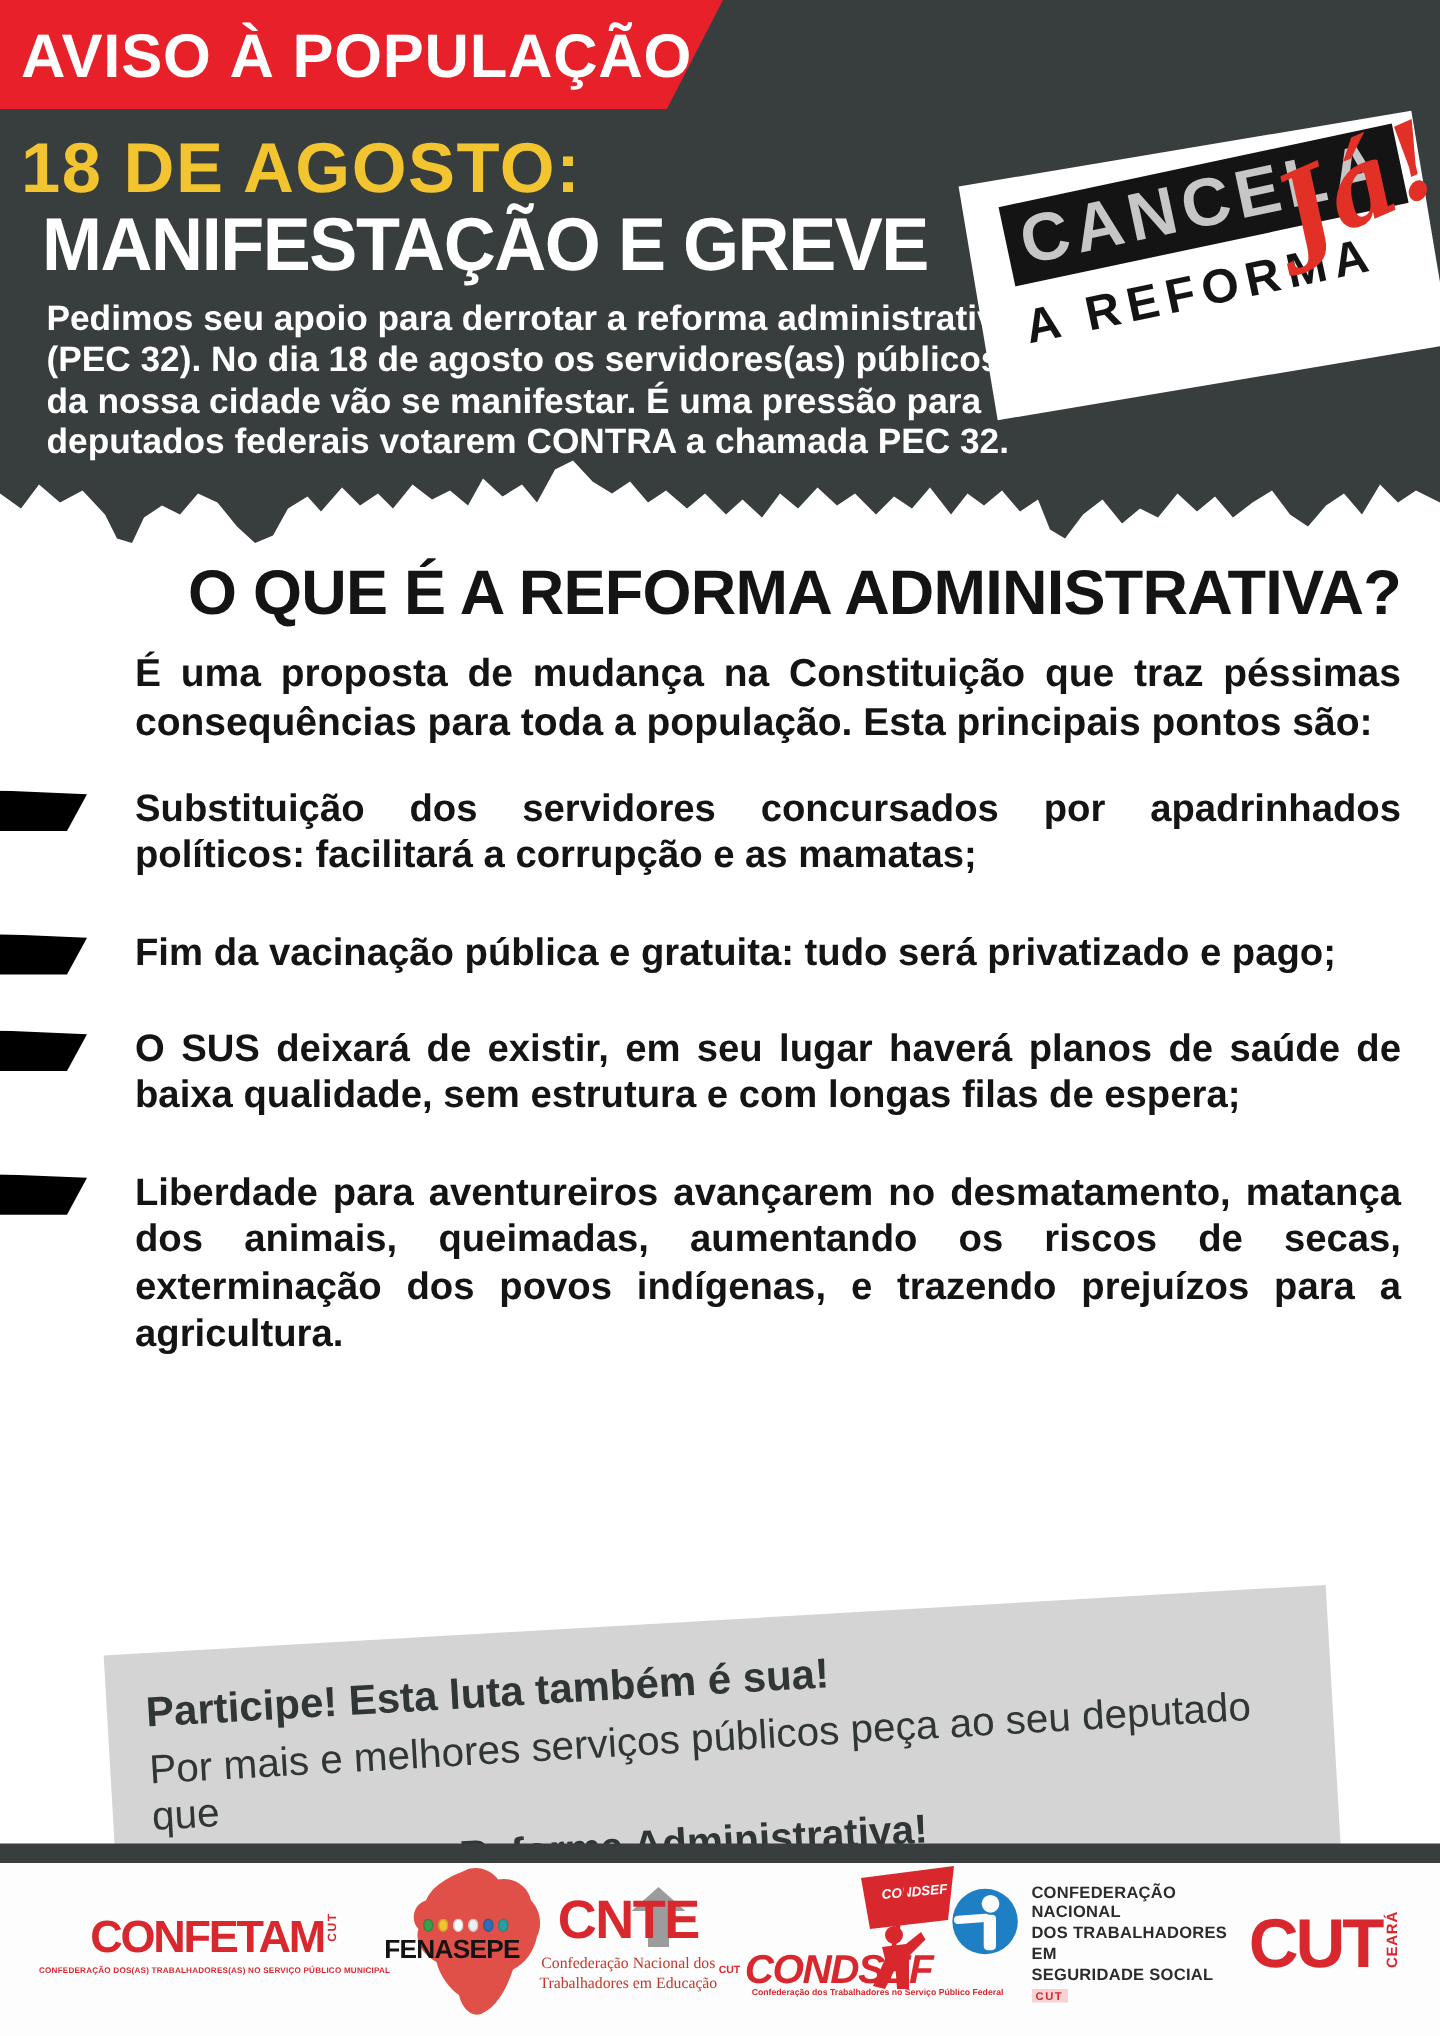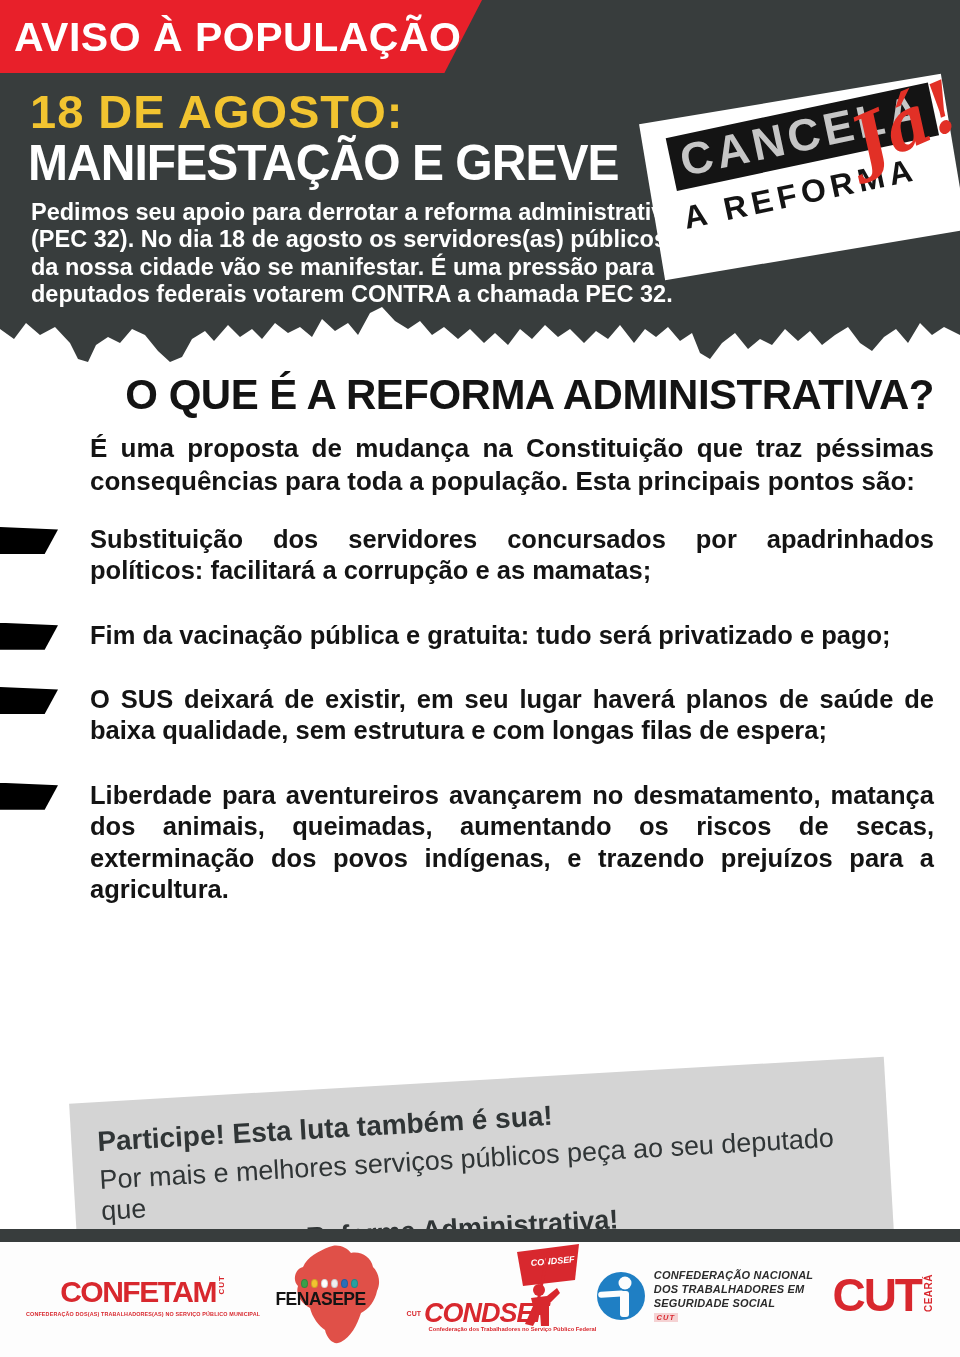--- a/index.html
+++ b/index.html
@@ -13,21 +13,21 @@
   .header { position:relative; width:960px; height:300px; background:#383d3d; }
   .banner {
     position:absolute; top:0; left:0; width:482px; height:73px;
     background:#e8202a; clip-path:polygon(0 0,100% 0,92.2% 100%,0 100%);
   }
   .banner-text {
     color:#fff; font-weight:bold; font-size:41px; letter-spacing:.5px;
     line-height:74px; padding-left:14px; white-space:nowrap;
   }
   .date-line {
-    position:absolute; left:30px; top:84px; color:#f2c430;
+    position:absolute; left:14px; top:84px; color:#f2c430;
     font-size:47px; font-weight:bold; letter-spacing:1px; white-space:nowrap;
   }
   .main-title {
     position:absolute; left:28px; top:134px; color:#ffffff;
     font-size:50px; font-weight:bold; letter-spacing:-1px; white-space:nowrap;
     transform:scaleX(.96); transform-origin:left center;
   }
   .lead {
     position:absolute; left:31px; top:199px; width:650px; color:#ffffff;
     font-size:23.5px; font-weight:bold; line-height:1.16;
@@ -111,21 +111,21 @@
   .cnte-name { position:relative; color:#d8282e; font-size:36px; font-weight:bold; letter-spacing:-1px; line-height:1; }
   .cnte-tag { position:relative; margin-top:6px; color:#c0392b; font-family:"Liberation Serif", serif; font-size:10.5px; line-height:1.2; }
   
   .condsef-wrap { position:relative; width:170px; height:92px; }
   .condsef-fig { position:absolute; right:-6px; top:-6px; }
   .condsef-row { position:absolute; left:0; top:48px; display:flex; align-items:center; }
   .condsef-cut { color:#d8282e; font-size:7px; font-weight:bold; margin-right:3px; line-height:1; text-align:center; }
   .condsef-name { color:#d8282e; font-size:27px; font-weight:bold; font-style:italic; letter-spacing:-1px; }
   .condsef-tag { position:absolute; left:22px; top:76px; color:#d8282e; font-size:5.8px; font-weight:bold; white-space:nowrap; }
   
-  .seg-wrap { display:flex; align-items:center; gap:8px;font-style:italic; }
+  .seg-wrap { display:flex; gap:8px; }
   .seg-text { display:flex; flex-direction:column; }
   .seg-line { color:#2b2b2b; font-size:11px; font-weight:bold; line-height:1.25; letter-spacing:.2px; }
   .seg-cut { color:#d8282e; background:#d8282e33; font-size:7.5px; font-weight:bold; margin-top:2px; width:24px; text-align:center; letter-spacing:1px; }
   
   .cutce-wrap { display:flex; align-items:flex-start; }
   .cutce-name { color:#d8282e; font-size:46px; font-weight:bold; letter-spacing:-2px; line-height:.95; }
   .cutce-sub { color:#d8282e; font-size:10px; font-weight:bold; writing-mode:vertical-rl; transform:rotate(180deg); margin-left:2px; letter-spacing:.5px; }
 </style>
 </head>
 <body>
@@ -199,20 +199,30 @@
         <i style="background:#3a9e4a"></i>
           <i style="background:#f3c32f"></i>
           <i style="background:#ffffff"></i>
           <i style="background:#efefef"></i>
           <i style="background:#2b6fb7"></i>
           <i style="background:#27a0a0"></i>
       </div>
       <div class="fenasepe-name">FENASEPE</div>
     </div>
 
+    <div class="cnte-wrap">
+      <svg class="cnte-arrow" width="44" height="40" viewBox="0 0 44 40">
+        <polygon fill="#9c9c9c" points="22,0 40,16 29,16 29,40 15,40 15,16 4,16"></polygon>
+      </svg>
+      <div class="cnte-name">CNTE</div>
+      <div class="cnte-tag">
+        <div>Confederação Nacional dos</div>
+        <div>Trabalhadores em Educação</div>
+      </div>
+    </div>
 
     <div class="condsef-wrap">
       <svg class="condsef-fig" width="100" height="84" viewBox="0 0 100 84">
         <polygon fill="#d8282e" points="34,8 96,0 92,36 40,42"></polygon>
         <text x="48" y="22" fill="#ffffff" font-size="9" font-style="italic" font-weight="bold" transform="rotate(-5 48 22)">CONDSEF</text>
         <rect x="64" y="8" width="3" height="48" fill="#d8282e" transform="rotate(12 64 8)"></rect>
         <circle cx="56" cy="46" r="6" fill="#d8282e"></circle>
         <path fill="#d8282e" d="M48,54 L64,52 L74,44 L77,49 L66,60 L66,82 L58,82 L57,68 L50,82 L42,80 L50,62 Z"></path>
       </svg>
       <div class="condsef-row">

